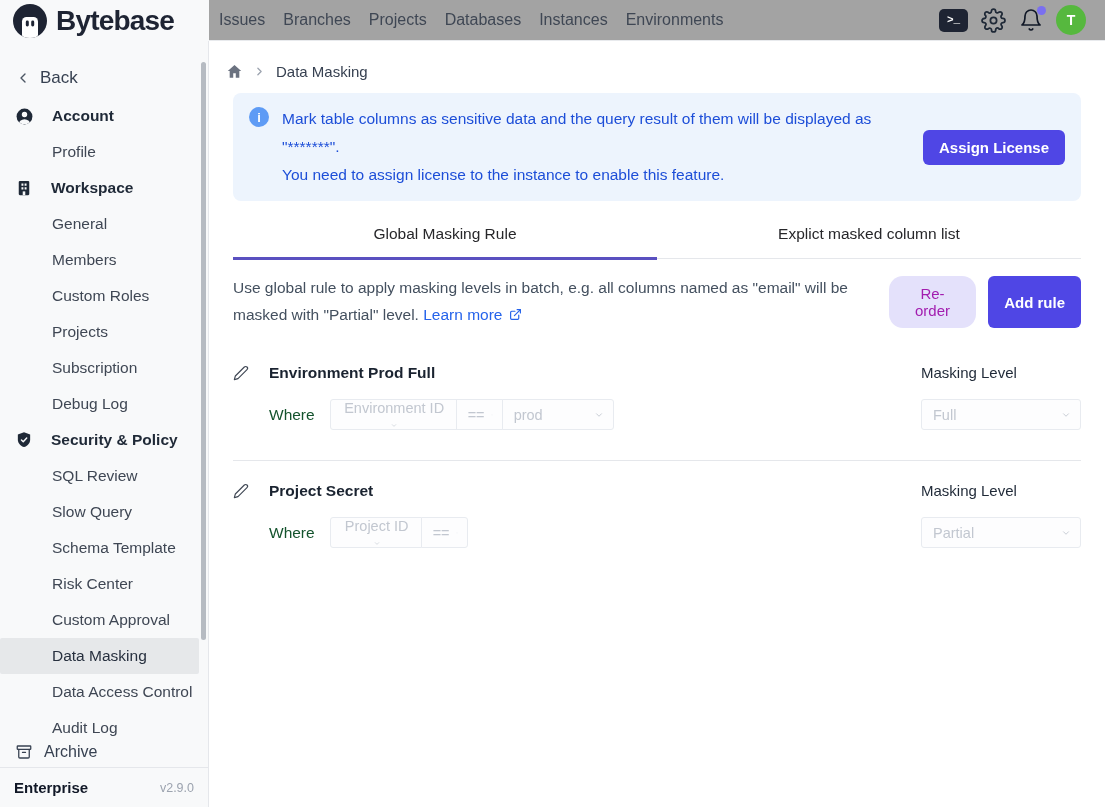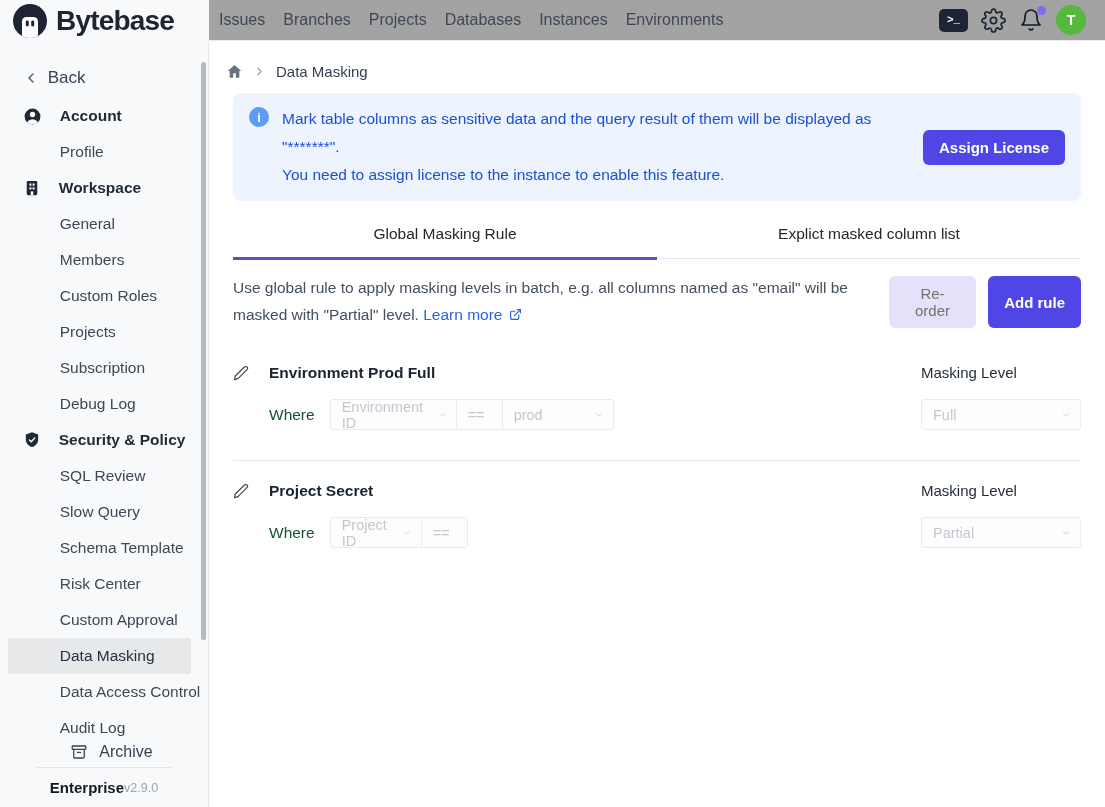--- a/index.html
+++ b/index.html
@@ -19,21 +19,21 @@
   .term-btn { width:29px; height:23px; background:#1e2433; border-radius:5px; color:#fff;
     font-family:"Liberation Mono", monospace; font-size:11px; font-weight:bold;
     display:flex; align-items:center; justify-content:center; cursor:pointer; }
   .icon-btn { display:flex; align-items:center; justify-content:center; cursor:pointer; position:relative; }
   .notif-dot { position:absolute; top:-2px; right:-3px; width:9px; height:9px; border-radius:50%; }
   .avatar { width:30px; height:30px; border-radius:50%; color:#fff; font-size:14px; font-weight:bold;
     display:flex; align-items:center; justify-content:center; cursor:pointer; }
 
   
   .sidebar { background:#f8f9fa; border-right:1px solid #e5e7eb; display:flex; flex-direction:column;
-    position:relative; overflow:hidden;align-items:center; }
+    position:relative; overflow:hidden; }
   .side-scroll { height:696px; overflow:hidden; padding-top:23px; }
   .back-row { display:flex; align-items:center; gap:9px; padding-left:15px; height:28px; margin-bottom:6px;
     font-size:17px; font-weight:500; color:#374151; cursor:pointer; }
   .sec-head { display:flex; align-items:center; gap:18px; padding-left:15px; height:36px;
     font-size:15.5px; font-weight:600; color:#1f2937; }
   .sec-item { padding-left:52px; height:36px; line-height:36px; font-size:15.5px; color:#3f4754;
     cursor:pointer; white-space:nowrap; }
   .sec-item.active { background:#e6e8ea; border-radius:2px; margin-right:9px; color:#27303f; }
   .archive-row { height:30px; display:flex; align-items:center; gap:11px; padding-left:15px;
     font-size:16px; color:#374151; cursor:pointer; background:#f8f9fa; }
@@ -61,35 +61,35 @@
   .tabs { margin:24px 24px 0; display:flex; border-bottom:1px solid #e5e7eb; }
   .tab { flex:1; text-align:center; padding-bottom:15px; font-size:15.5px; color:#27272a;
     cursor:pointer; position:relative; }
   .tab.active::after { content:""; position:absolute; left:0; right:0; bottom:-2px; height:3px;
     background:#5a50c0; }
 
   .toolbar { margin:15px 24px 0; display:flex; justify-content:space-between; align-items:flex-start; }
   .toolbar-desc { width:662px; font-size:15.5px; line-height:27px; color:#44505f; }
   .learn-link { color:#2563eb; text-decoration:none; cursor:pointer; white-space:nowrap; }
   .toolbar-btns { display:flex; gap:12px; padding-top:2px; }
-  .btn-soft { border:none; border-radius:6px; background:#e4e1fb; color:#737373; font-size:15px;
+  .btn-soft { border:none; border-radius:14px; background:#e4e1fb; color:#a21caf; font-size:15px;
     font-weight:500; padding:9px 15px; cursor:pointer; font-family:inherit; }
 
   .rules { margin:36px 24px 0; }
   .rule { display:grid; grid-template-columns:1fr 160px; row-gap:17px; }
   .rule-title-row { display:flex; align-items:center; gap:20px; }
   .rule-title { font-size:15.5px; font-weight:600; color:#1a2330; }
   .ml-label { font-size:15px; font-weight:500; color:#1f2937; }
   .where-row { display:flex; align-items:center; }
   .where-label { margin-left:36px; font-size:15.5px; color:#14532d; }
   .sel-group { display:flex; margin-left:15px; }
   .sel { display:flex; align-items:center; justify-content:space-between; gap:6px;
     border:1px solid #e8ebf0; background:#fdfdfe; height:31px; padding:0 9px 0 11px;
     font-size:14.5px; color:#c2c7d0; margin-left:-1px; cursor:default; }
-  .sel:first-child { border-radius:3px 0 0 3px; margin-left:0; }
+  .sel:first-child { border-radius:3px 0 0 3px; margin-left:0;flex-direction:column; }
   .sel:last-child { border-radius:0 3px 3px 0; }
   .sel.single { border-radius:3px; margin-left:0; width:160px; }
   .rule-divider { border:none; border-top:1px solid #e5e7eb; margin:30px 0 21px; }
   svg { display:block; }
 </style>
 </head>
 <body>
 
 <div class="app">
 

